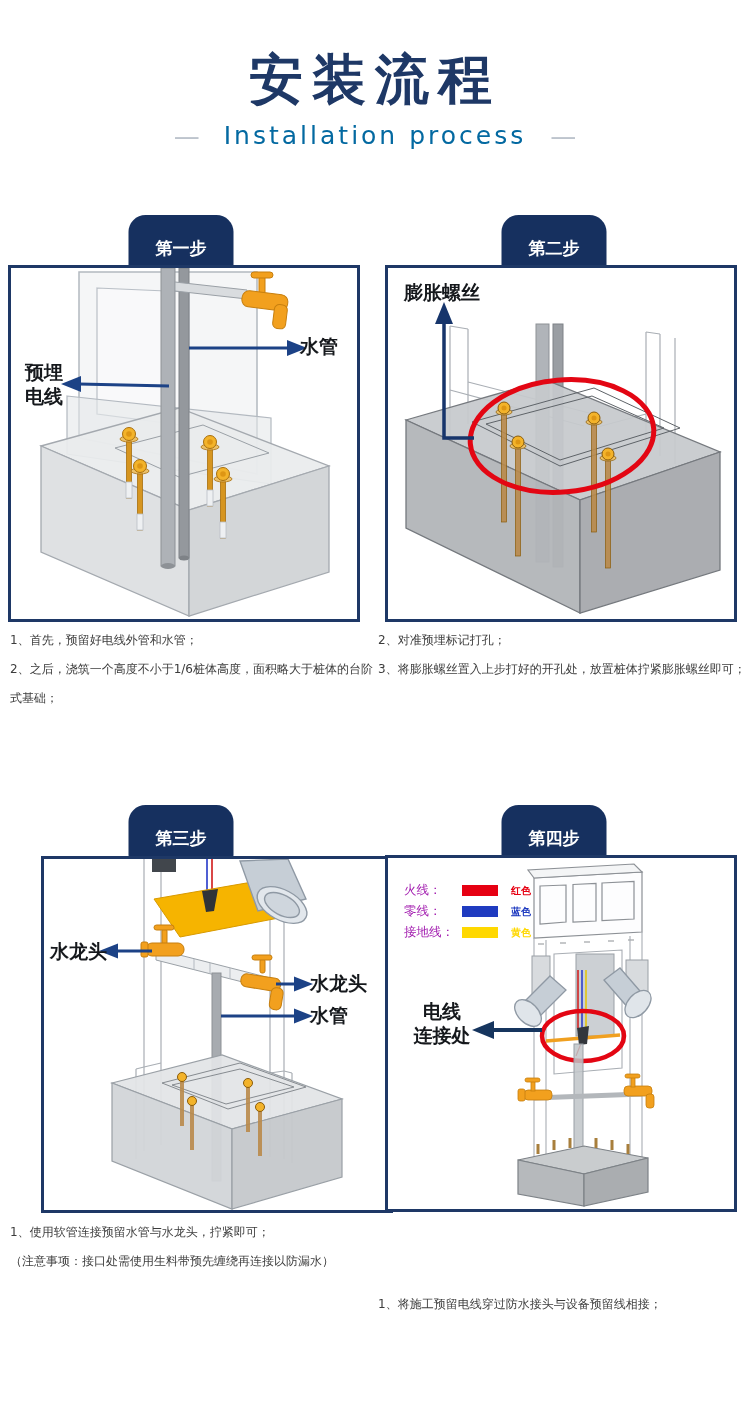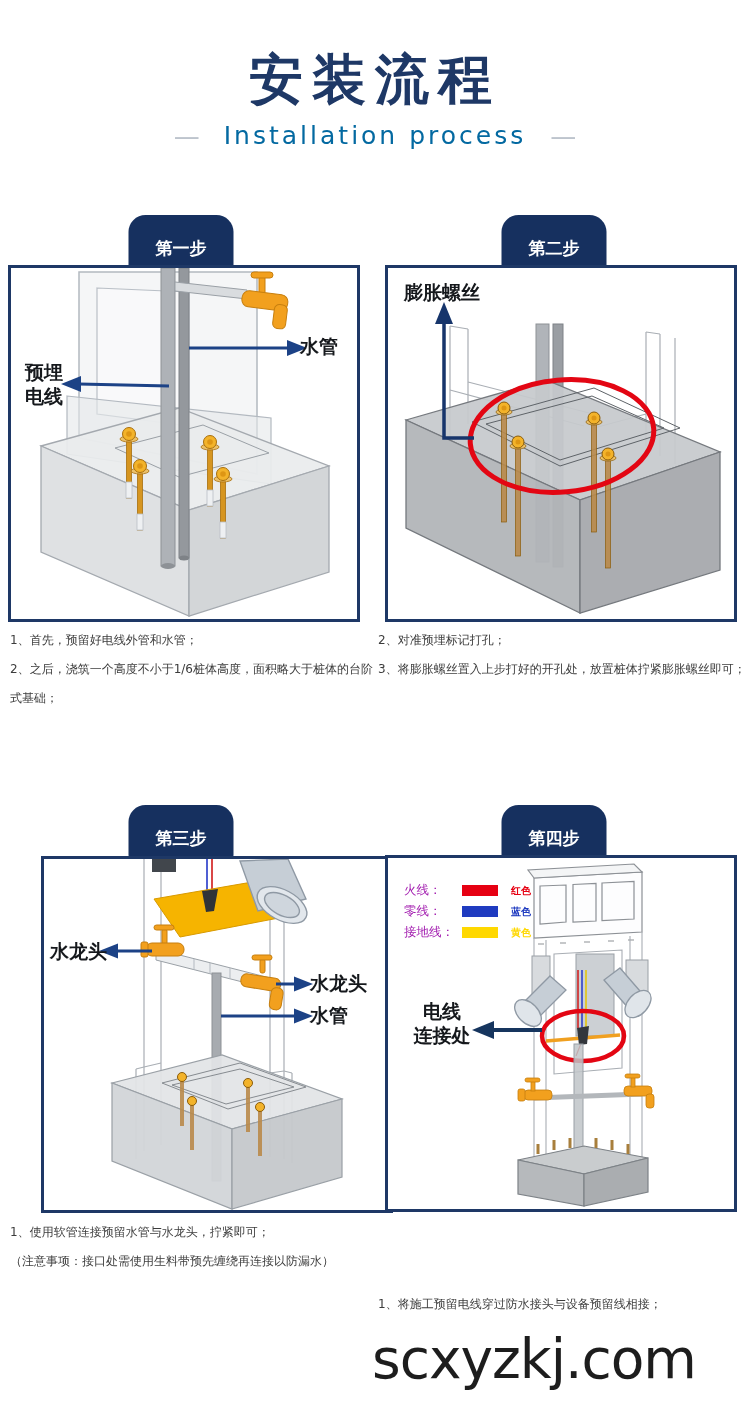--- a/index.html
+++ b/index.html
@@ -366,15 +366,14 @@
   </div>
 
   <div class="notes" style="left:10px;top:1218px;width:364px;">
     <div>1、使用软管连接预留水管与水龙头，拧紧即可；</div>
     <div>（注意事项：接口处需使用生料带预先缠绕再连接以防漏水）</div>
   </div>
   <div class="notes" style="left:378px;top:1290px;width:368px;">
     <div>1、将施工预留电线穿过防水接头与设备预留线相接；</div>
   </div>
 
-  <div class="watermark">scxyzkj.com</div>
 
 </div>
 
 </body></html>

